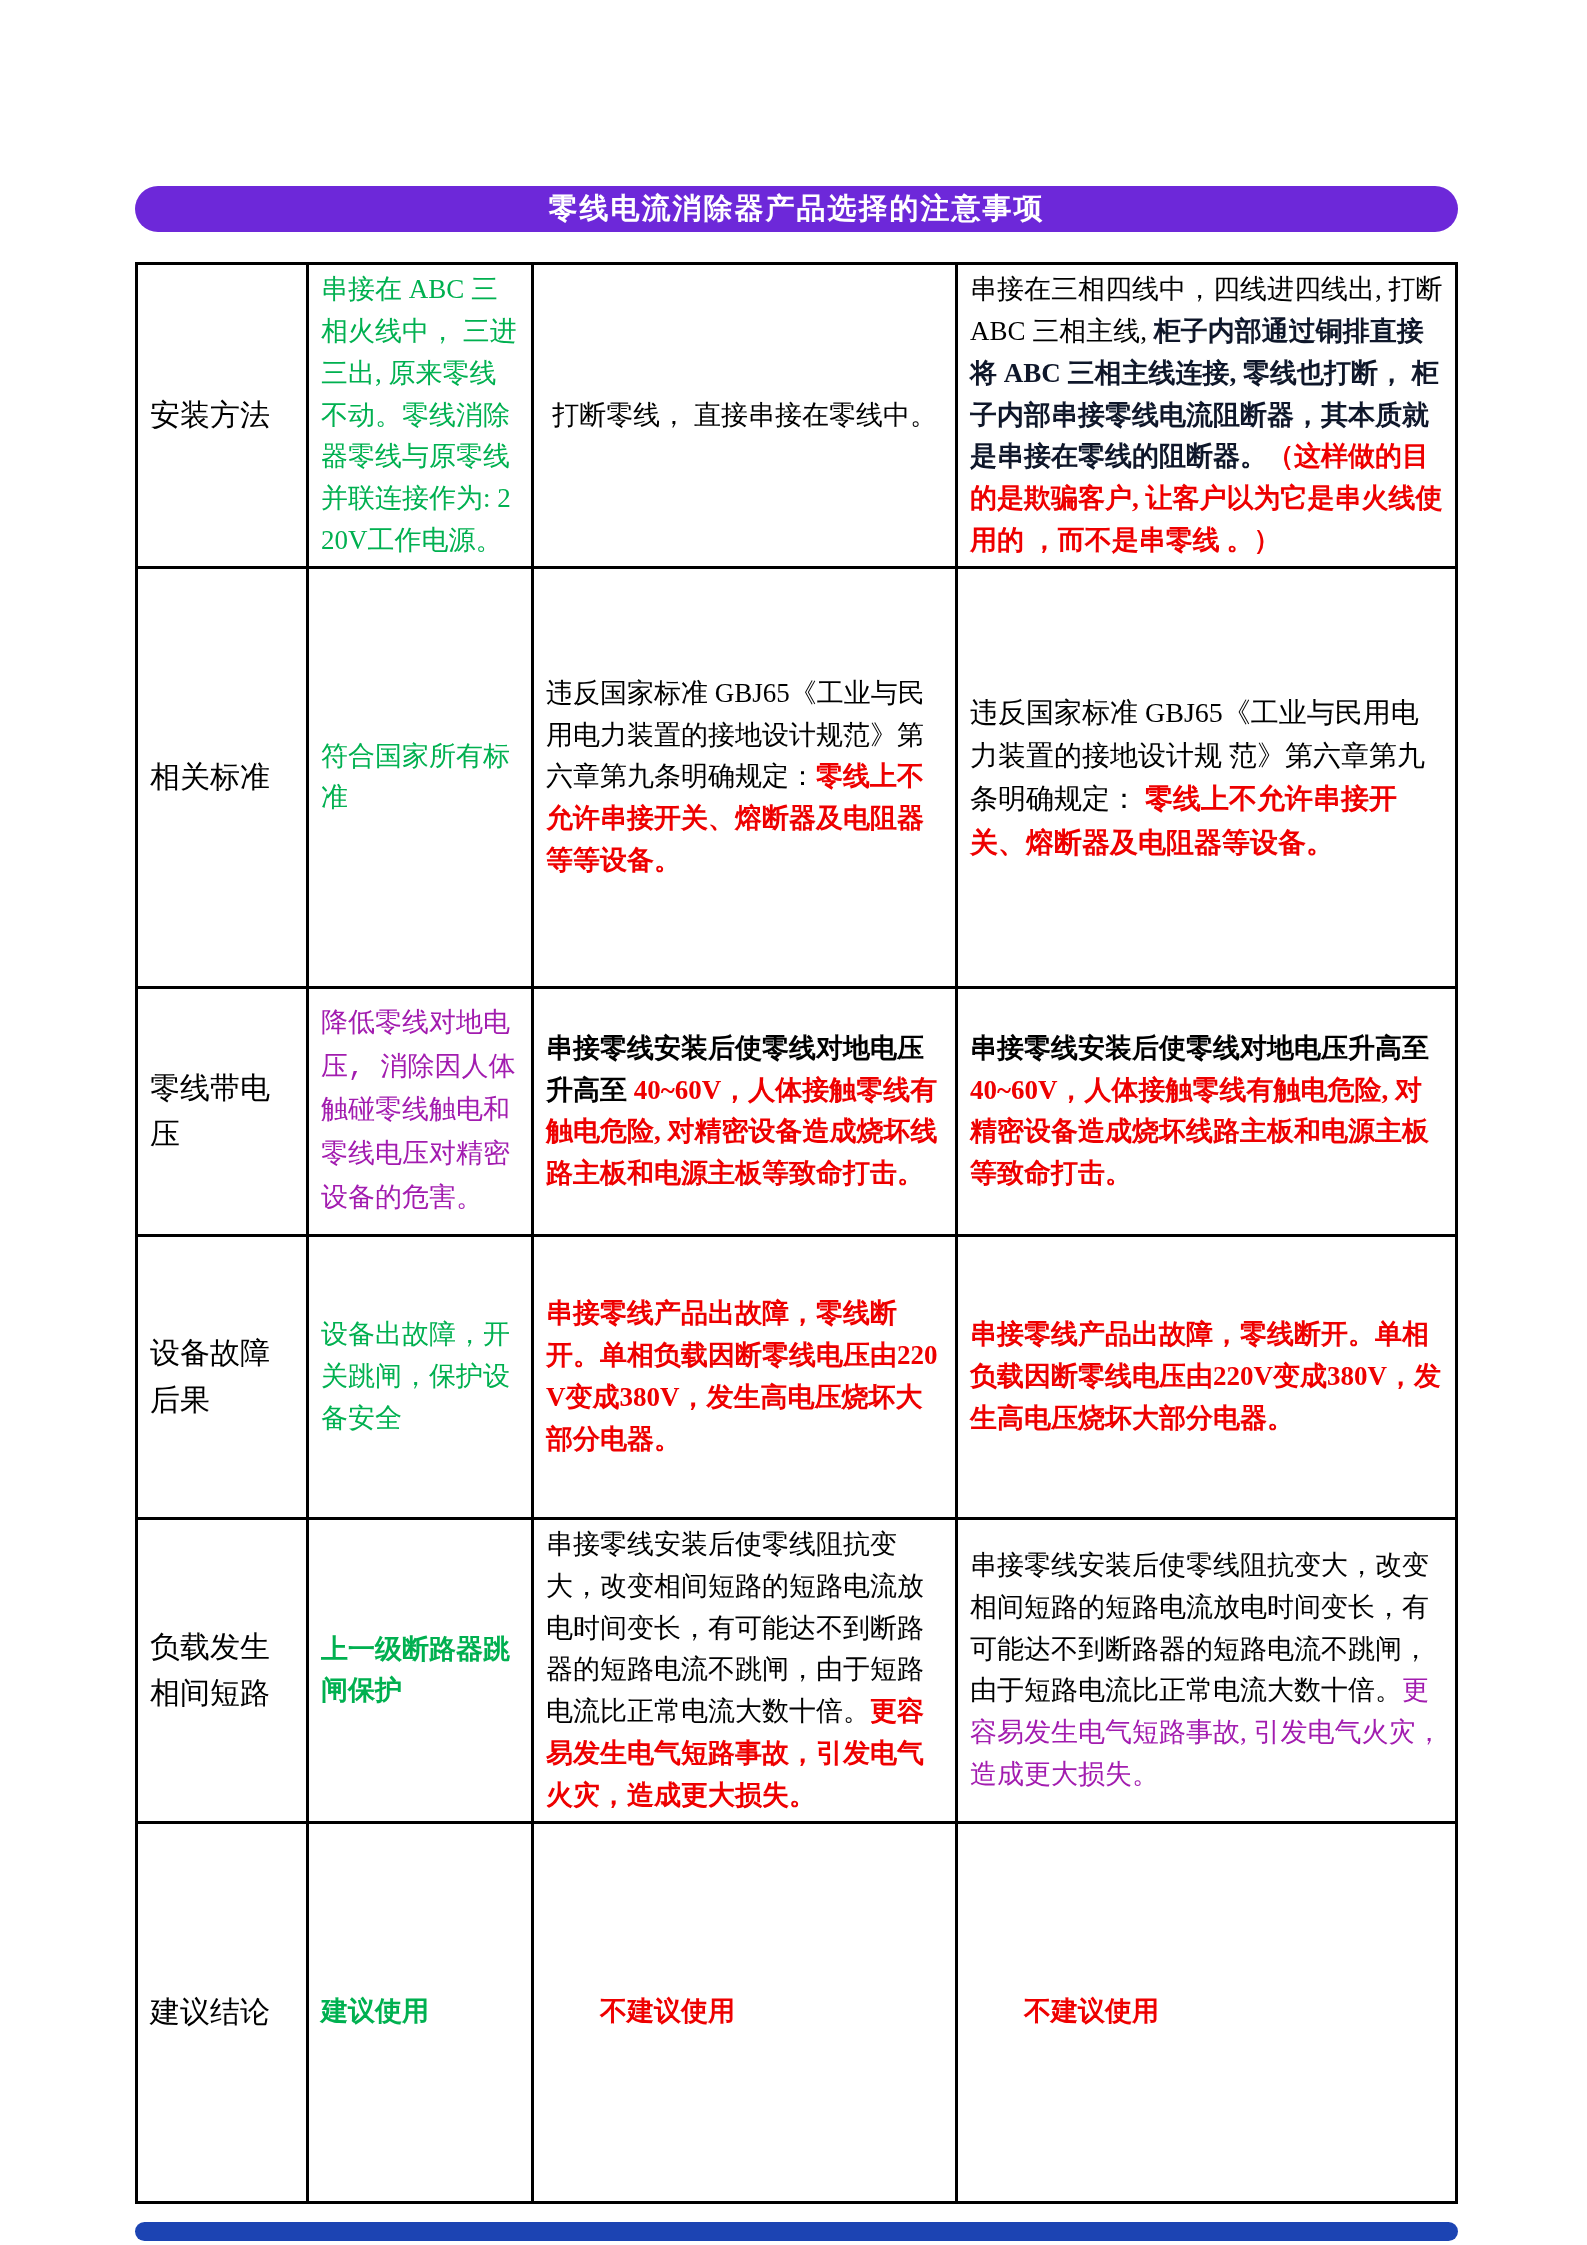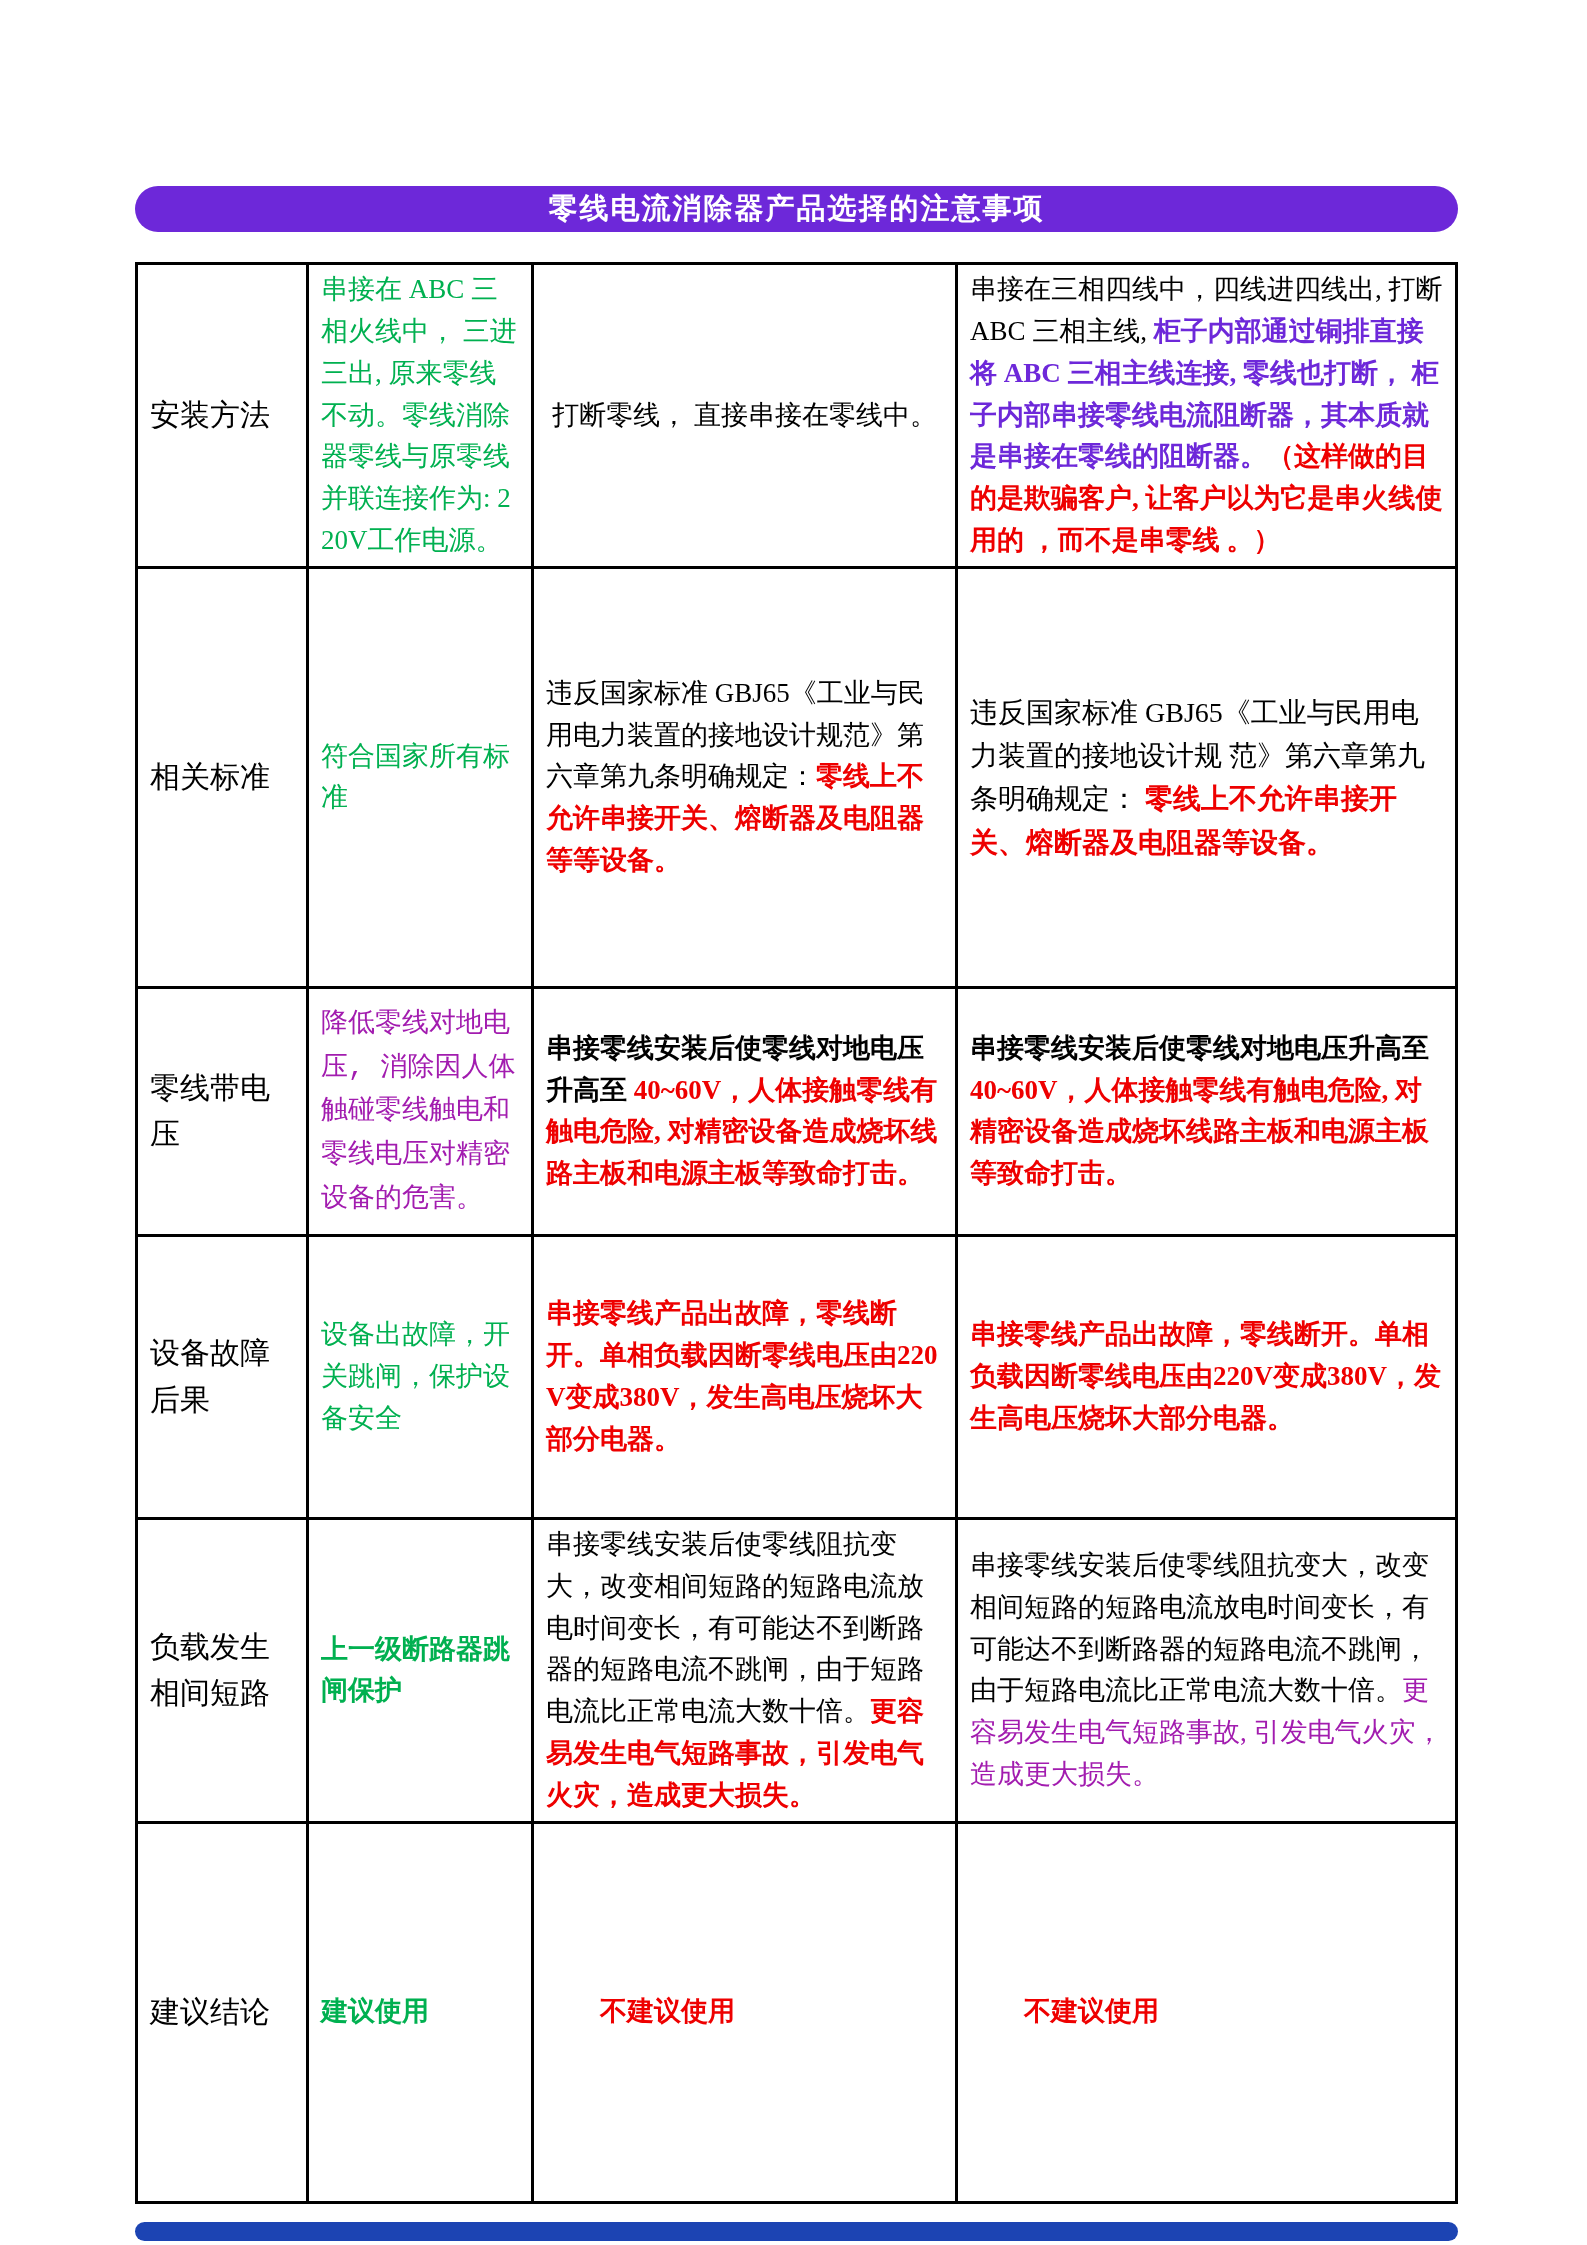--- a/index.html
+++ b/index.html
@@ -64,21 +64,21 @@
   <tbody>
       <tr>
         <th scope="row">安装方法</th>
         <td>
           <div><span style="color: rgb(0, 176, 80); text-align: center;">串接在 ABC 三相火线中， 三进三出, 原来零线不动。零线消除器零线与原零线并联连接作为: 220V工作电源。</span></div>
         </td>
         <td>
           <div><span style="color: rgb(0, 0, 0);">打断零线， 直接串接在零线中。</span></div>
         </td>
         <td>
-          <div><span style="color: rgb(0, 0, 0);">串接在三相四线中，四线进四线出, 打断 ABC 三相主线, </span><span style="color: #6d28d9; font-weight: bold; margin-top: 44px;">柜子内部通过铜排直接将 ABC 三相主线连接, 零线也打断， 柜子内部串接零线电流阻断器，其本质就是串接在零线的阻断器。</span><span style="color: rgb(238, 0, 0); font-weight: bold;">（这样做的目的是欺骗客户, 让客户以为它是串火线使用的 ，而不是串零线 。）</span></div>
+          <div><span style="color: rgb(0, 0, 0);">串接在三相四线中，四线进四线出, 打断 ABC 三相主线, </span><span style="color: #0f172a; font-weight: bold; margin-top: 44px;">柜子内部通过铜排直接将 ABC 三相主线连接, 零线也打断， 柜子内部串接零线电流阻断器，其本质就是串接在零线的阻断器。</span><span style="color: rgb(238, 0, 0); font-weight: bold;">（这样做的目的是欺骗客户, 让客户以为它是串火线使用的 ，而不是串零线 。）</span></div>
         </td>
       </tr>
       <tr>
         <th scope="row">相关标准</th>
         <td>
           <div><span style="color: rgb(0, 176, 80);">符合国家所有标准</span></div>
         </td>
         <td>
           <div><span style="color: rgb(0, 0, 0);">违反国家标准 GBJ65《工业与民用电力装置的接地设计规范》第六章第九条明确规定：</span><span style="color: rgb(238, 0, 0); font-weight: bold;">零线上不允许串接开关、熔断器及电阻器等等设备。</span></div>
         </td>

